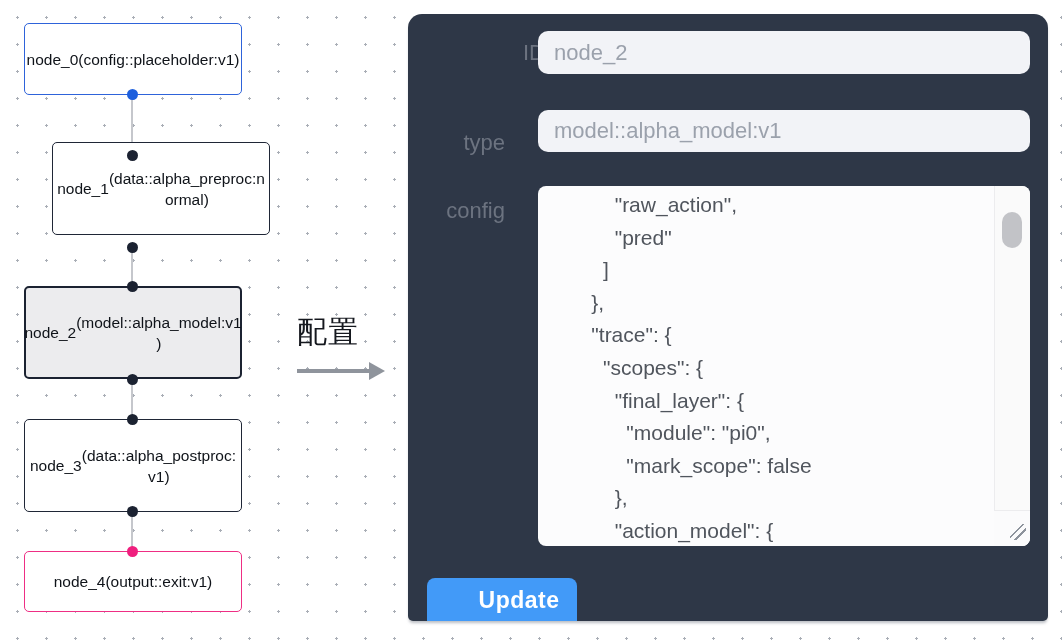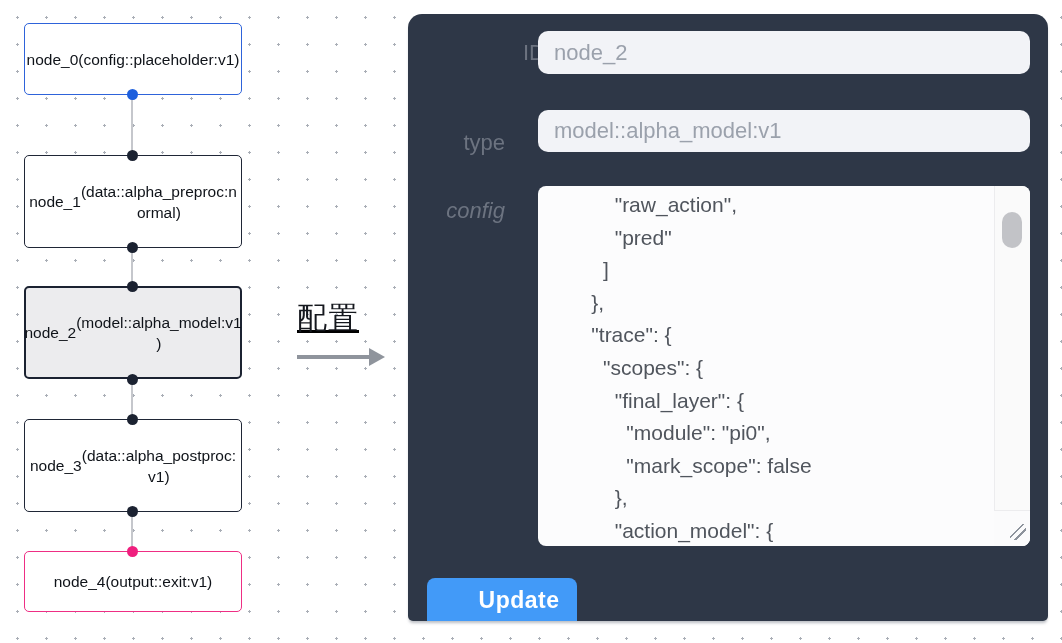--- a/index.html
+++ b/index.html
@@ -13,53 +13,53 @@
 
   
   .flow-node {
     position:absolute; left:24px; width:218px; background:#ffffff;
     border:1.5px solid #1f2636; border-radius:5px;
     display:flex; align-items:center; justify-content:center;
     text-align:center; color:#0f1319; font-size:15.5px; line-height:21px;
   }
   .flow-node .subtitle { white-space:pre-line; }
   .node-input  { top:23px;  height:72px; border-color:#2e63da; }
-  .node-1      { top:155px; height:93px; }
+  .node-1      { top:142px; height:93px;margin-left:28px; }
   .node-2      { top:286px; height:93px; background:#ececee; border-width:2px; border-color:#1b2231; }
   .node-3      { top:419px; height:93px; }
   .node-output { top:551px; height:61px; border-color:#ee2e84; }
 
   .edge { position:absolute; left:131px; width:2px; background:#c5c7cc; }
   .edge-0 { top:95px;  height:60px; }
   .edge-1 { top:248px; height:38px; }
   .edge-2 { top:379px; height:40px; }
   .edge-3 { top:511px; height:40px; }
 
   .port { position:absolute; left:127px; width:11px; height:11px; border-radius:50%; background:#1b2231; z-index:3; }
   .port-blue { background:#1d5fdd; }
   .port-pink { background:#ef1f7e; }
 
   
-  .annot { position:absolute; left:297px; top:298px; width:90px;text-decoration:underline; }
+  .annot { position:absolute; left:297px; top:312px; width:90px; }
   .annot-label { font-size:30px; color:#15181e; letter-spacing:1px; }
   .annot-arrow { position:relative; margin-top:9px; height:18px; }
   .annot-arrow .shaft { position:absolute; left:0; top:7px; width:73px; height:4px; background:#8f949c; }
   .annot-arrow .head  { position:absolute; left:72px; top:0; width:0; height:0;
       border-top:9px solid transparent; border-bottom:9px solid transparent; border-left:16px solid #8f949c; }
 
   
   .panel {
     position:absolute; left:408px; top:14px; width:640px; height:607px;
     background:#2e3747; border-radius:14px 14px 5px 5px; overflow:hidden;
     box-shadow:0 3px 3px -1px rgba(150,155,165,0.65);
   }
   .panel-label { position:absolute; left:0; width:97px; text-align:right; color:#6c7380; font-size:22px; }
   .lbl-id     { top:17px;  height:43px; line-height:43px;margin-left:40px; }
   .lbl-type   { top:108px;  height:42px; line-height:42px; }
-  .lbl-config { top:182px; height:30px; line-height:30px;font-style:italic; }
+  .lbl-config { top:182px; height:30px; line-height:30px; }
 
   .panel-input {
     position:absolute; left:130px; width:492px; height:43px;
     background:#f2f3f7; border:none; border-radius:10px; outline:none;
     color:#9ba1ac; font-size:22px; padding:0 16px;
     font-family:"Liberation Sans","DejaVu Sans",sans-serif;
   }
   .input-id   { top:17px; }
   .input-type { top:96px; height:42px; }
 

